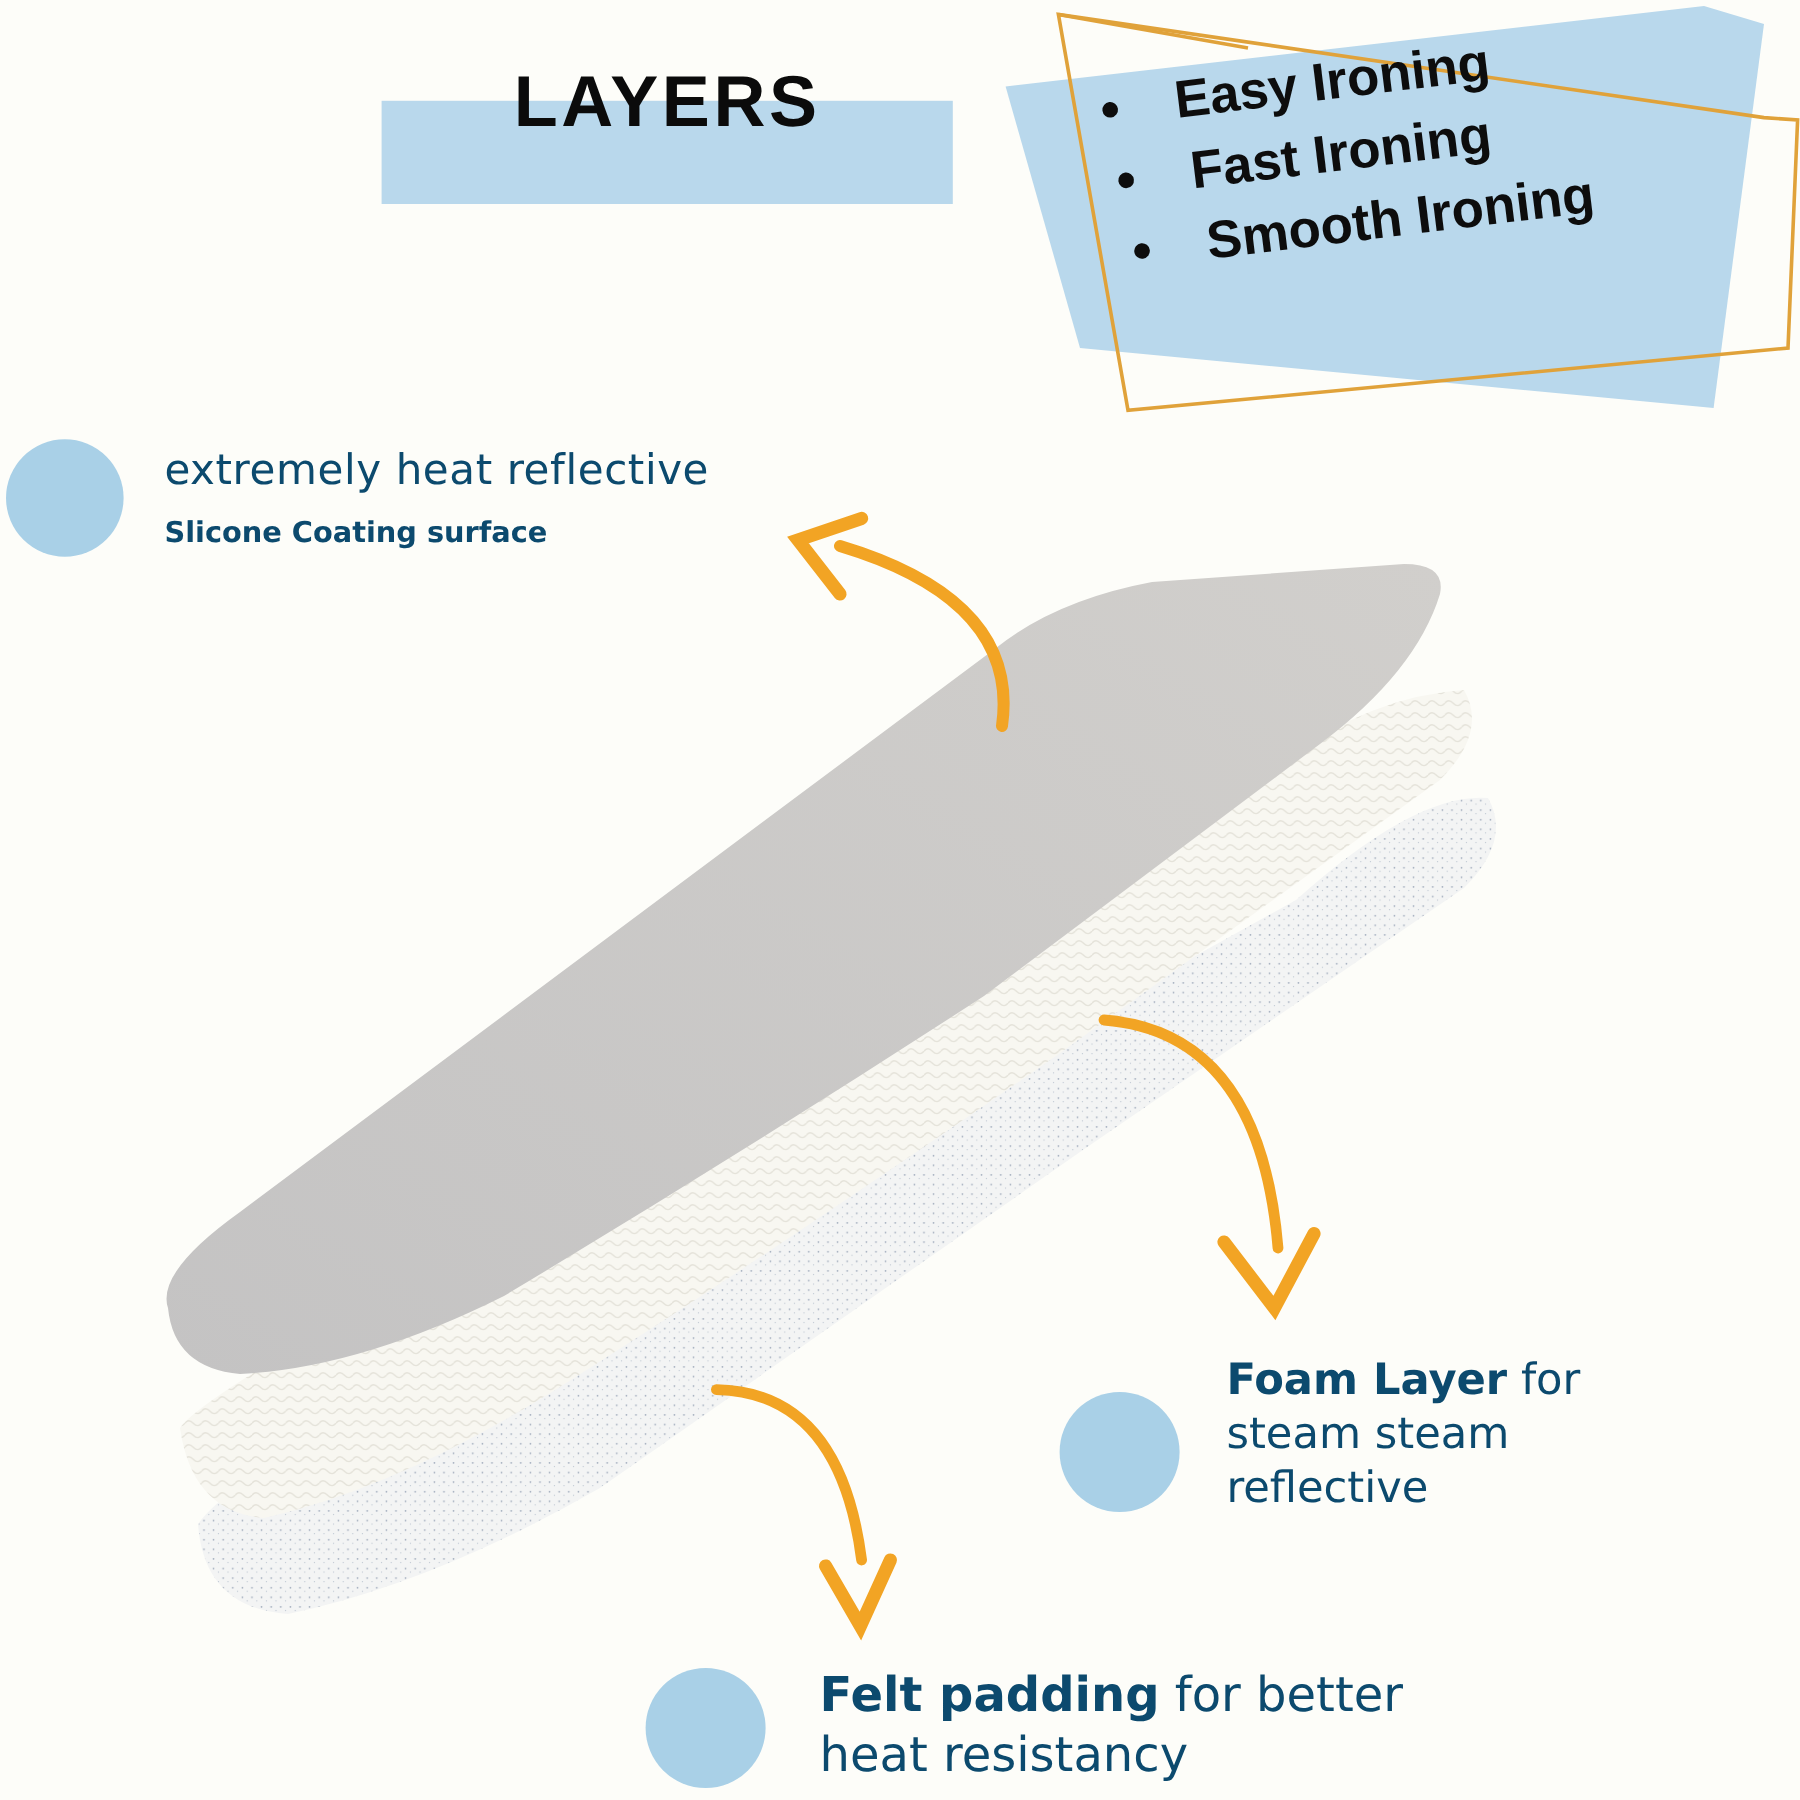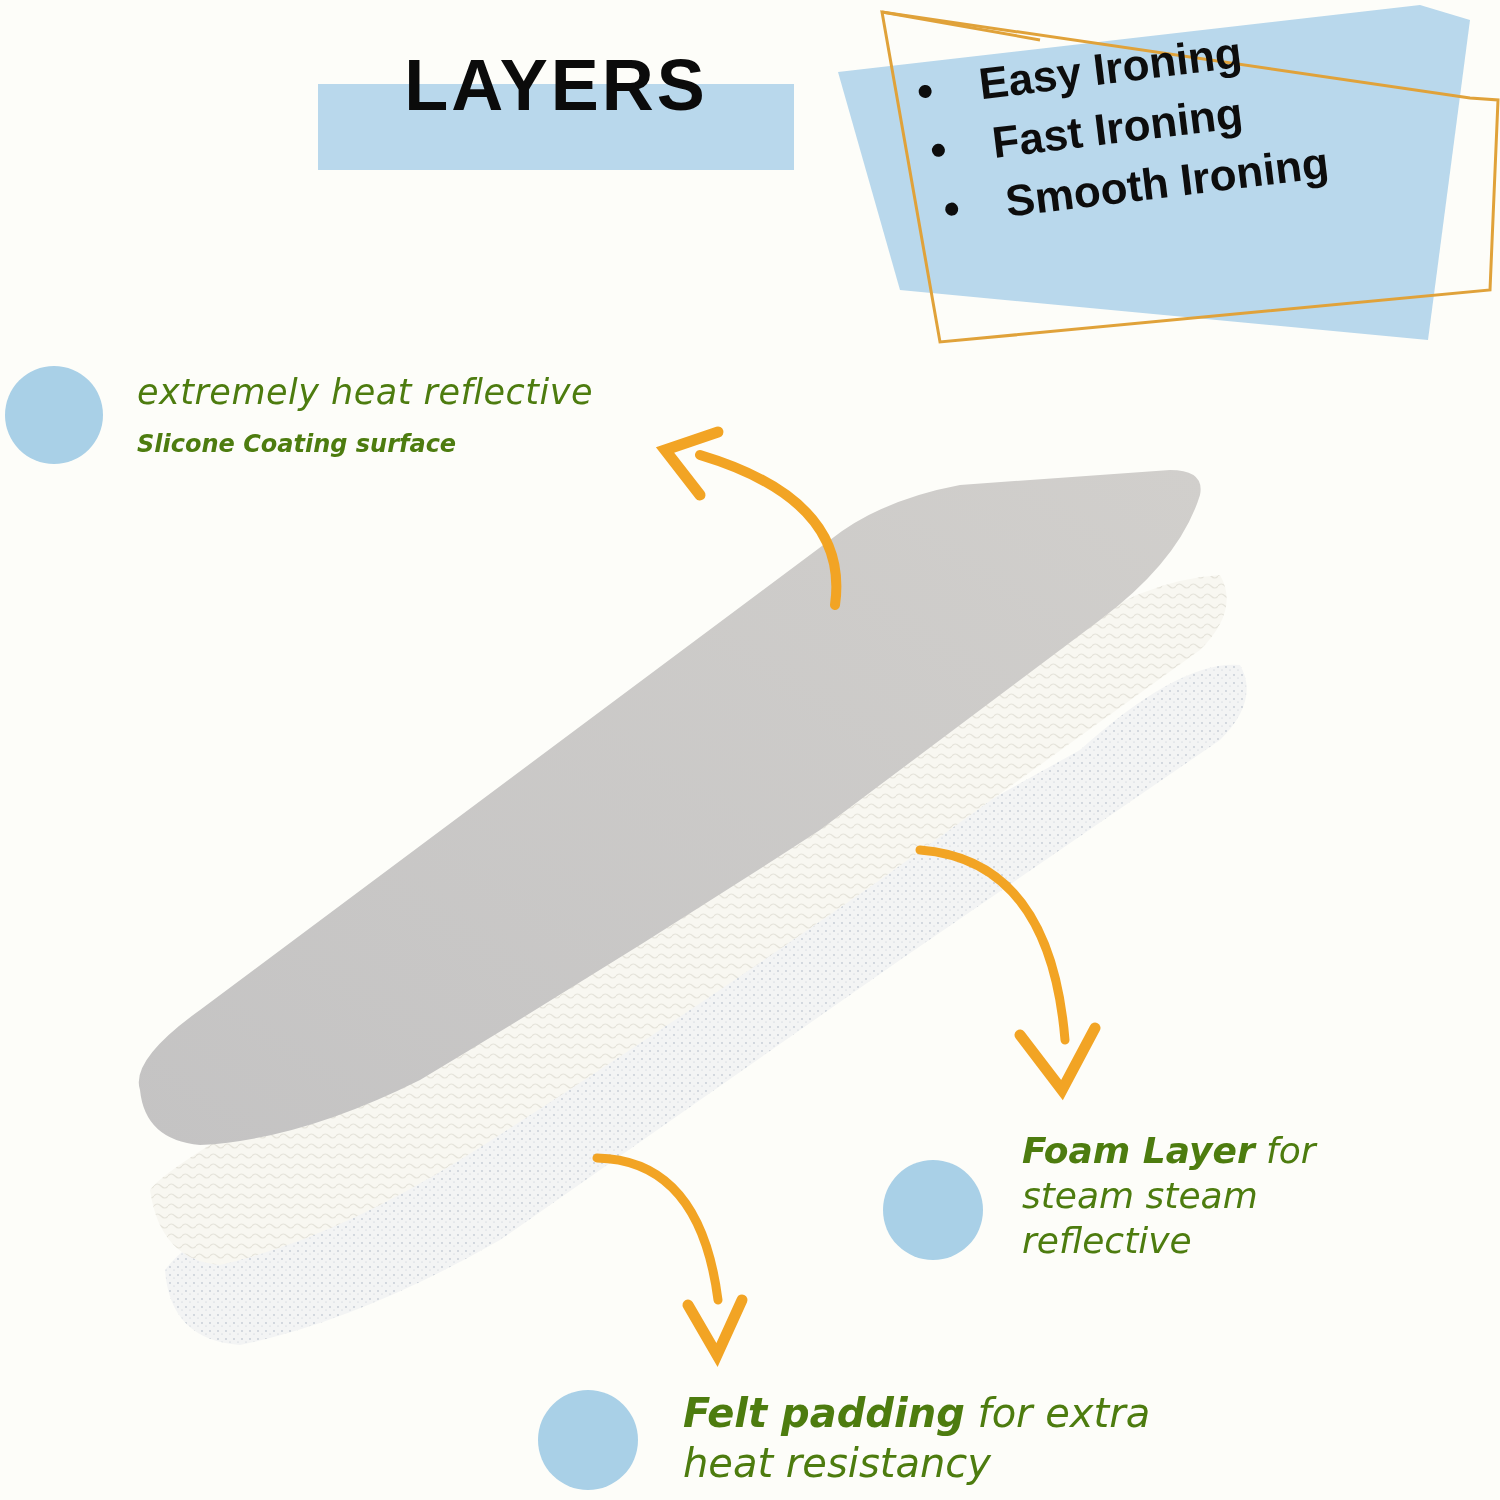--- a/index.html
+++ b/index.html
@@ -19,21 +19,21 @@
     
     .title-band {
       left: 318px; top: 84px; width: 476px; height: 86px;
       background: #b9d8ec;
     }
     .title-text {
       left: 318px; top: 30px; width: 476px;
       text-align: center;
       font-family: "Liberation Sans", sans-serif;
       font-weight: bold;
-      font-size: 72px;
+      font-size: 60px;
       letter-spacing: 3px;
       color: #0b0b0b;
       line-height: 110px;
     }
 
     
     .benefits-svg { left: 830px; top: 0; width: 670px; height: 370px; }
     .benefits-list {
       left: 915px; top: 62px;
       transform: rotate(-7deg);
@@ -57,22 +57,21 @@
     .benefit-item:nth-child(2) { padding-left: 6px; }
     .benefit-item:nth-child(3) { padding-left: 12px; }
 
     
     .dot {
       border-radius: 50%;
       background: #a9d0e7;
     }
     .callout {
       font-family: "DejaVu Sans", sans-serif;
-      color: #4d7c0f;
-      font-style: italic;
+      color: #0c4a6e;
     }
     .callout b { font-weight: bold; }
 
     .c1-dot { left: 5px; top: 366px; width: 98px; height: 98px; }
     .c1 { left: 137px; top: 366px; font-size: 35px; line-height: 52px; font-weight: 300; }
     .c1 .line1 { font-weight: normal; letter-spacing: 0.5px; }
     .c1 .line2 { font-weight: bold; font-size: 24px; }
 
     .c2-dot { left: 883px; top: 1160px; width: 100px; height: 100px; }
     .c2 { left: 1022px; top: 1128px; font-size: 36px; line-height: 45px; }
@@ -155,15 +154,15 @@
 
 <div class="abs dot c2-dot"></div>
 <div class="abs callout c2">
   <div><b>Foam Layer</b><span> for</span></div>
   <div>steam steam</div>
   <div>reflective</div>
 </div>
 
 <div class="abs dot c3-dot"></div>
 <div class="abs callout c3">
-  <div><b>Felt padding</b><span> for extra</span></div>
+  <div><b>Felt padding</b><span> for better</span></div>
   <div>heat resistancy</div>
 </div>
 
 </body></html>

